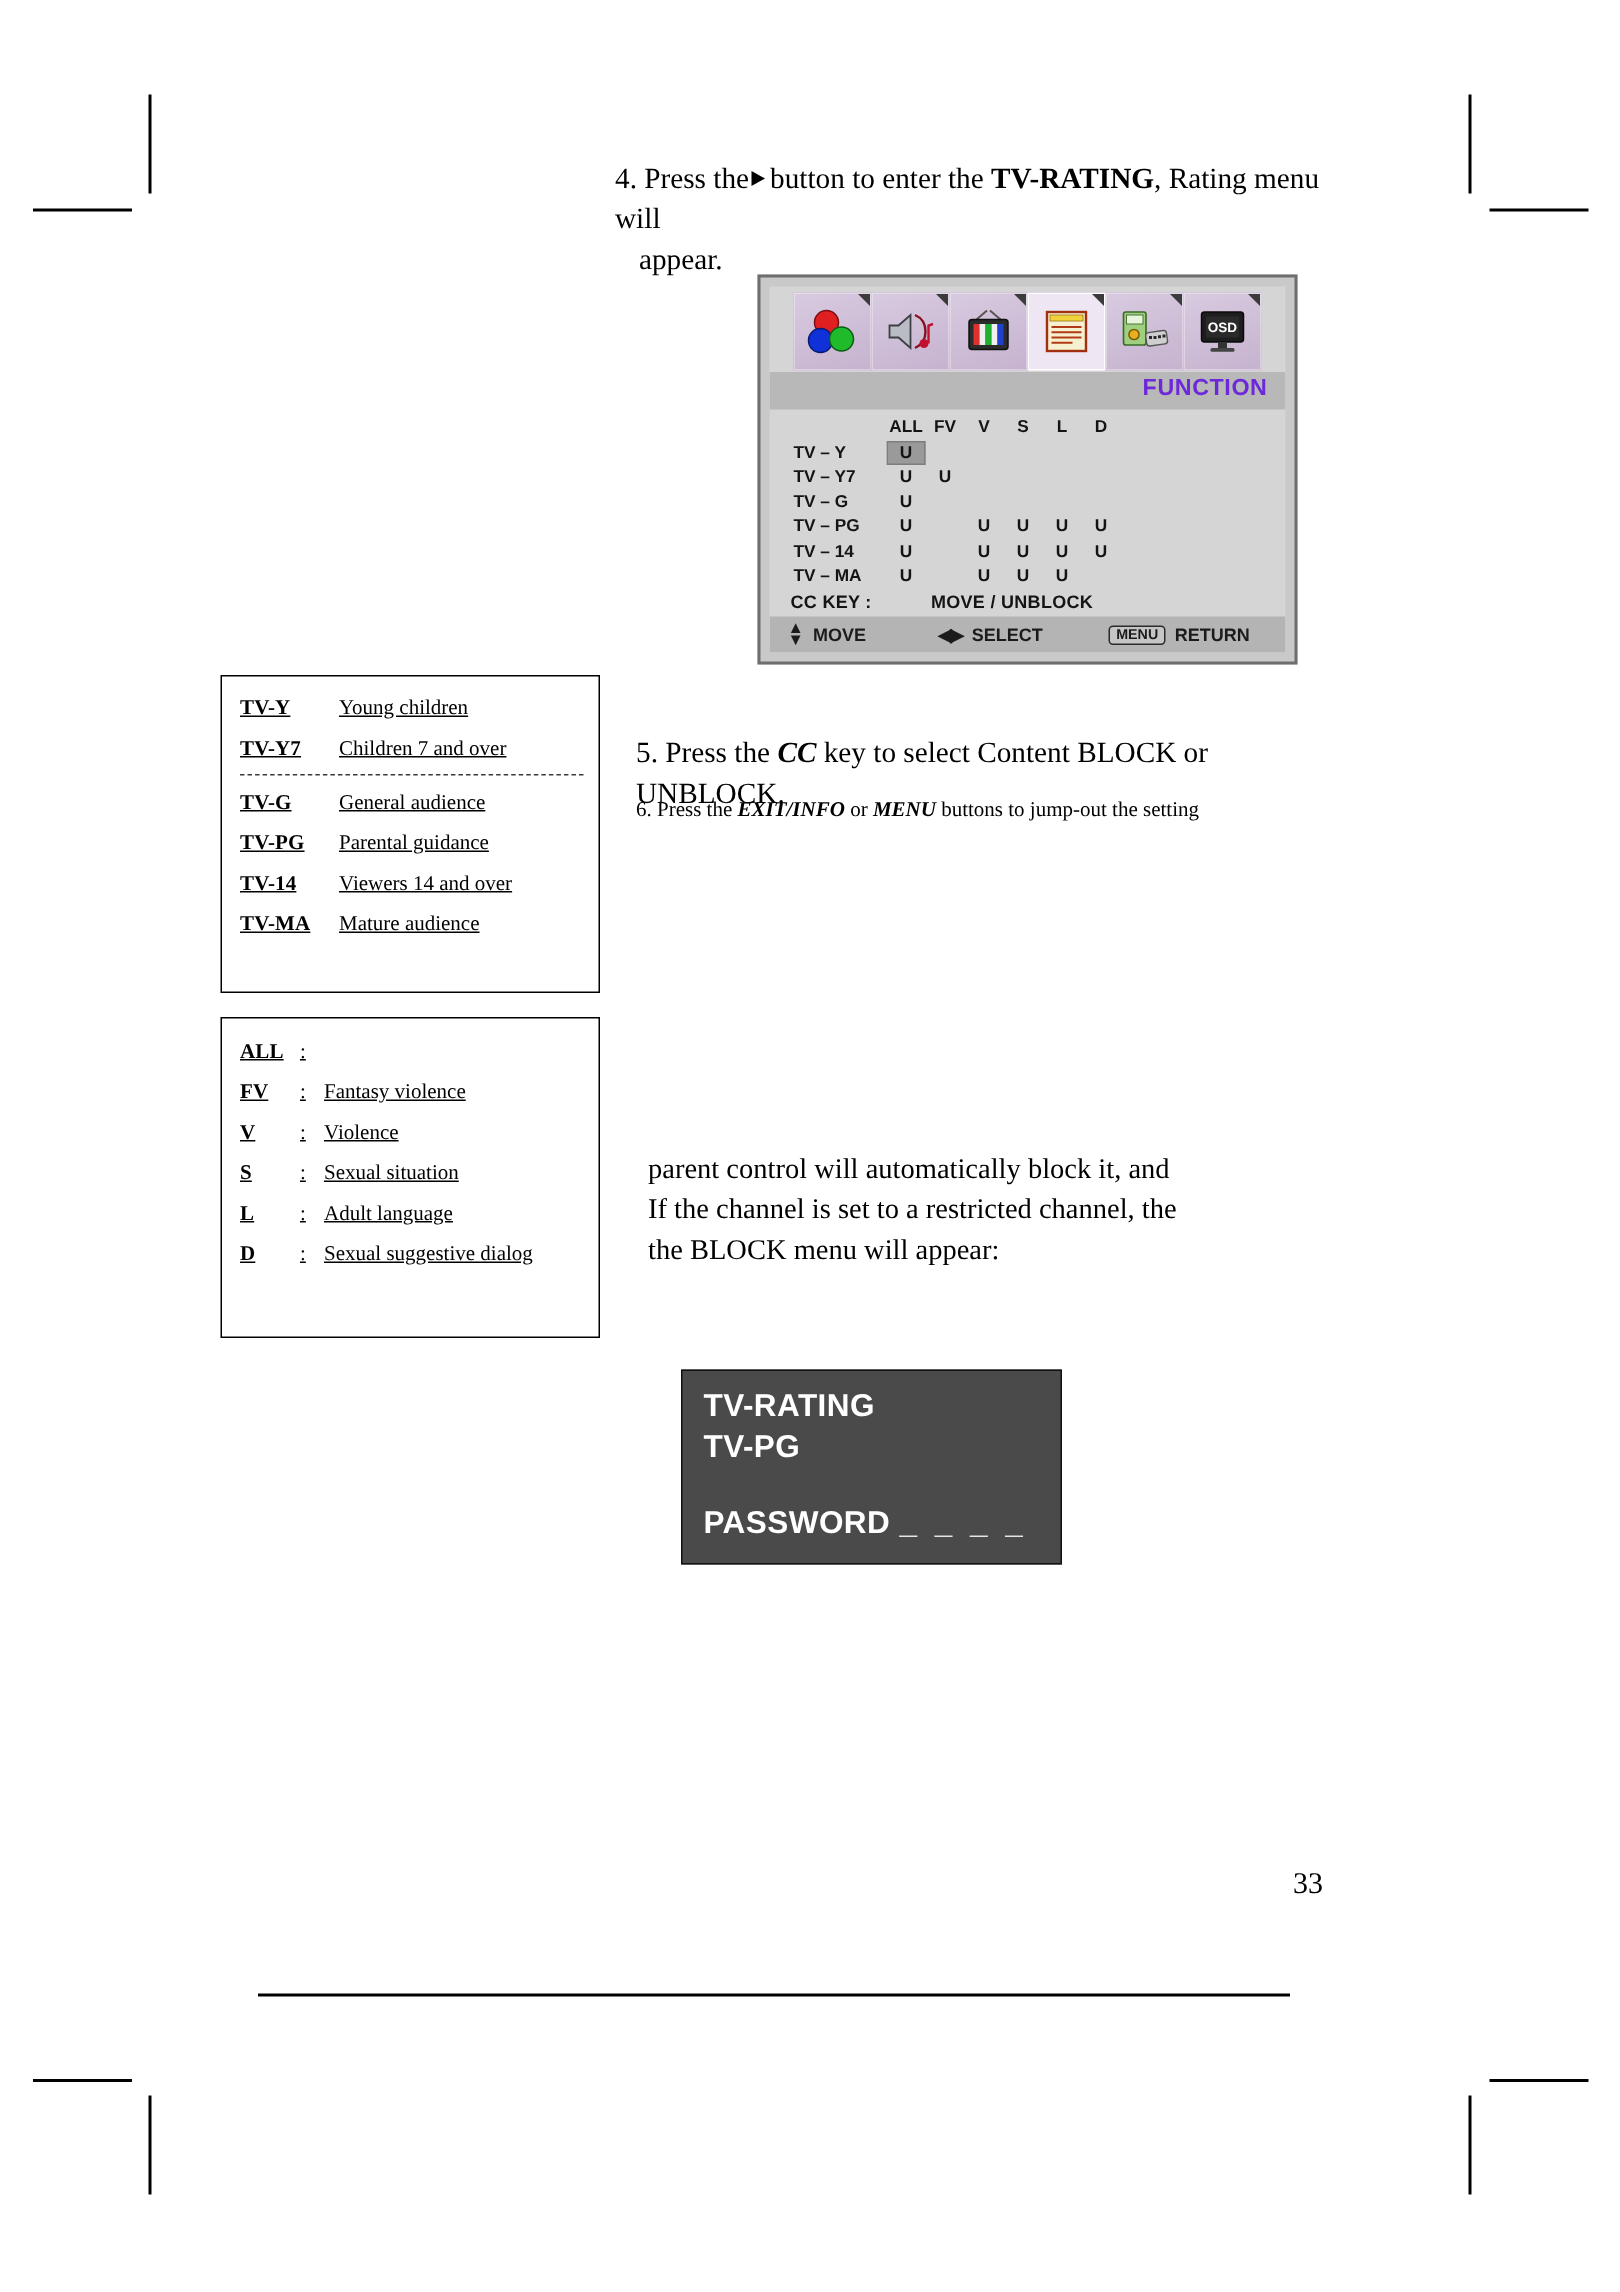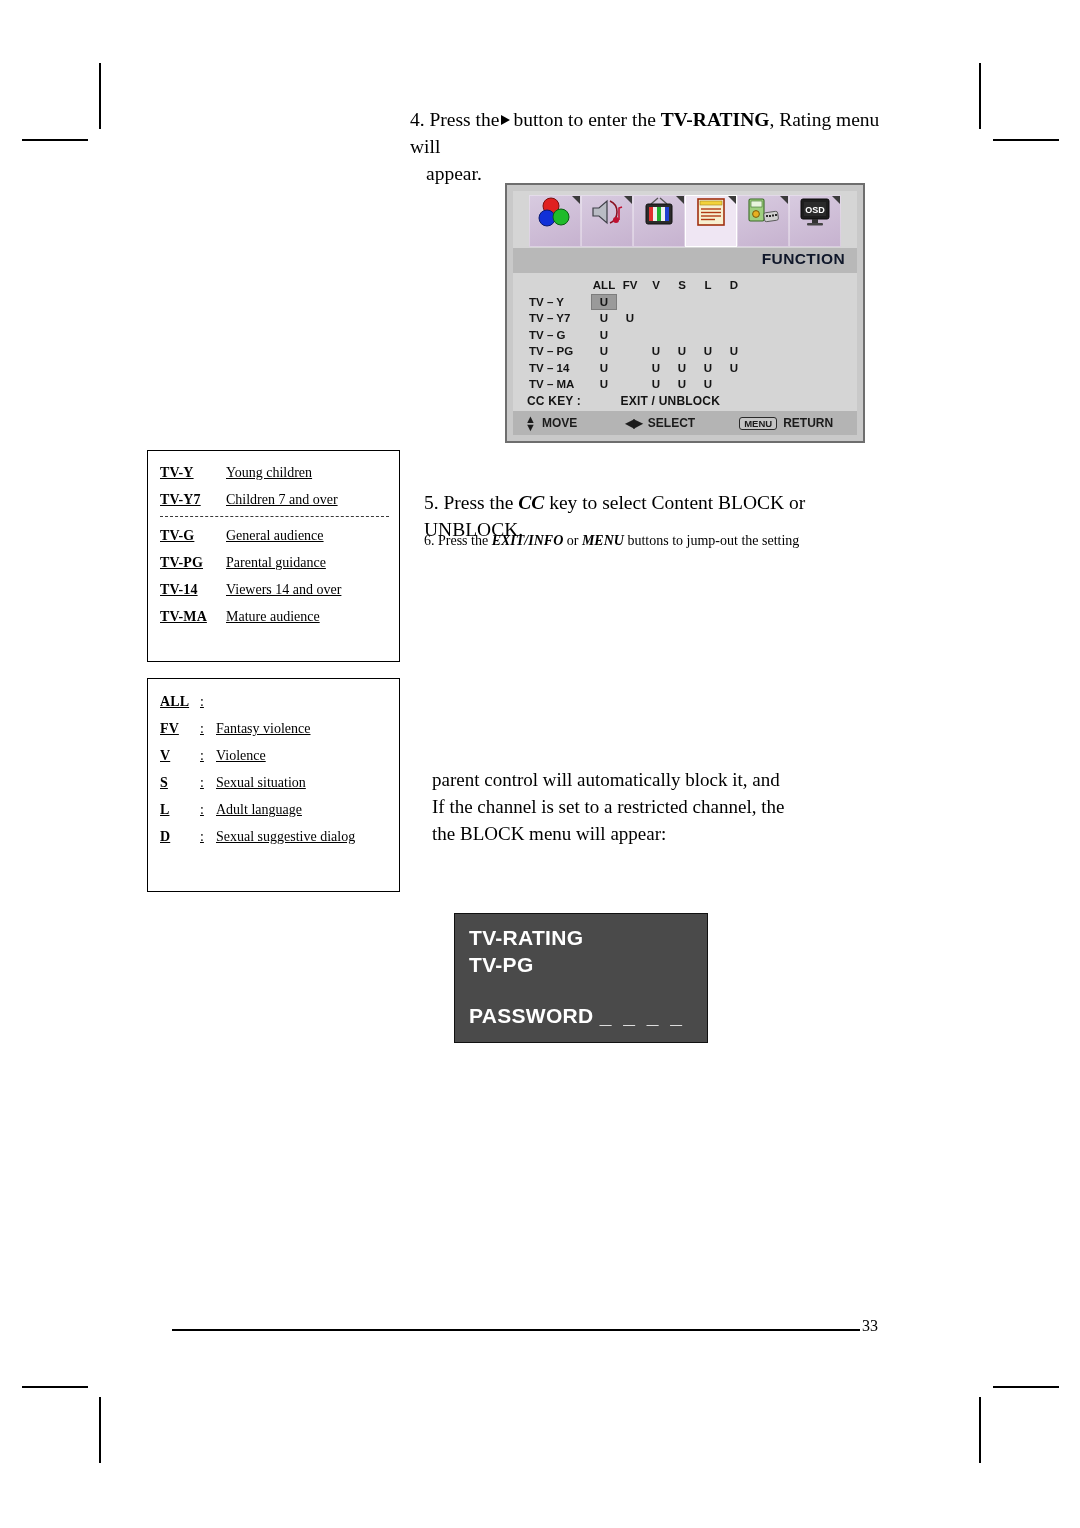--- a/index.html
+++ b/index.html
@@ -66,21 +66,21 @@
     left: 16px; top: 4px;
     width: 312px; height: 52px;
     display: flex;
     background: #cbb9d2;
   }
   .icon-cell {
     width: 52px; height: 52px;
     position: relative;
     background: linear-gradient(160deg,#d8cbe0 0%, #c6b2cf 100%);
     box-shadow: inset 0 0 0 1px rgba(255,255,255,.35);
-    display: flex; align-items: flex-start; justify-content: center;
+    display: flex; align-items: center; justify-content: center;
   }
   .icon-cell.sel { background: #efe6f3; box-shadow: inset 0 0 0 1px #fff; }
   .icon-cell::after {
     content: "";
     position: absolute; right: 1px; top: 1px;
     width: 0; height: 0;
     border-left: 8px solid transparent;
     border-top: 8px solid #3b3b3b;
   }
   .ic { width: 36px; height: 34px; display: block; }
@@ -89,21 +89,21 @@
     position: absolute;
     left: 0; top: 57px;
     width: 100%; height: 25px;
     background: #b8b8b8;
   }
   .fn-label {
     position: absolute;
     right: 12px; top: 59px;
     font-size: 15.5px;
     font-weight: bold;
-    color: #0f172a;
+    color: #6d28d9;
     letter-spacing: .4px;
   }
 
   .grid-wrap {
     position: absolute;
     left: 0; top: 86px;
     width: 100%;
   }
   table.rating {
     border-collapse: collapse;
@@ -243,22 +243,22 @@
 
   
   .footer-rule {
     position: absolute;
     left: 172px; top: 1329px;
     width: 688px; height: 1.5px;
     background: #000;
   }
   .page-no {
     position: absolute;
-    left: 862px; top: 1317px;
-    font-size: 16px;
+    left: 862px; top: 1245px;
+    font-size: 20px;
   }
 </style>
 </head>
 <body>
 
 <div class="cropmark cm-v" style="left:99px;  top:63px;"></div>
 <div class="cropmark cm-h" style="left:22px;  top:139px;"></div>
 <div class="cropmark cm-v" style="left:979px; top:63px;"></div>
 <div class="cropmark cm-h" style="left:993px; top:139px;"></div>
 <div class="cropmark cm-h" style="left:22px;  top:1386px;"></div>
@@ -417,21 +417,21 @@
             <td>U</td>
             <td>U</td>
             <td></td>
           </tr>
         </tbody>
       </table>
     </div>
 
     <div class="cckey">
       <span>CC KEY :</span>
-      <span class="val">EXIT / UNBLOCK</span>
+      <span class="val">MOVE / UNBLOCK</span>
     </div>
 
     <div class="btnbar">
       <div class="bb-item bb-1">
         <span class="arrow-ud">
             <span>▲</span>
             <span>▼</span>
           </span>
         <span>MOVE</span>
       </div>

